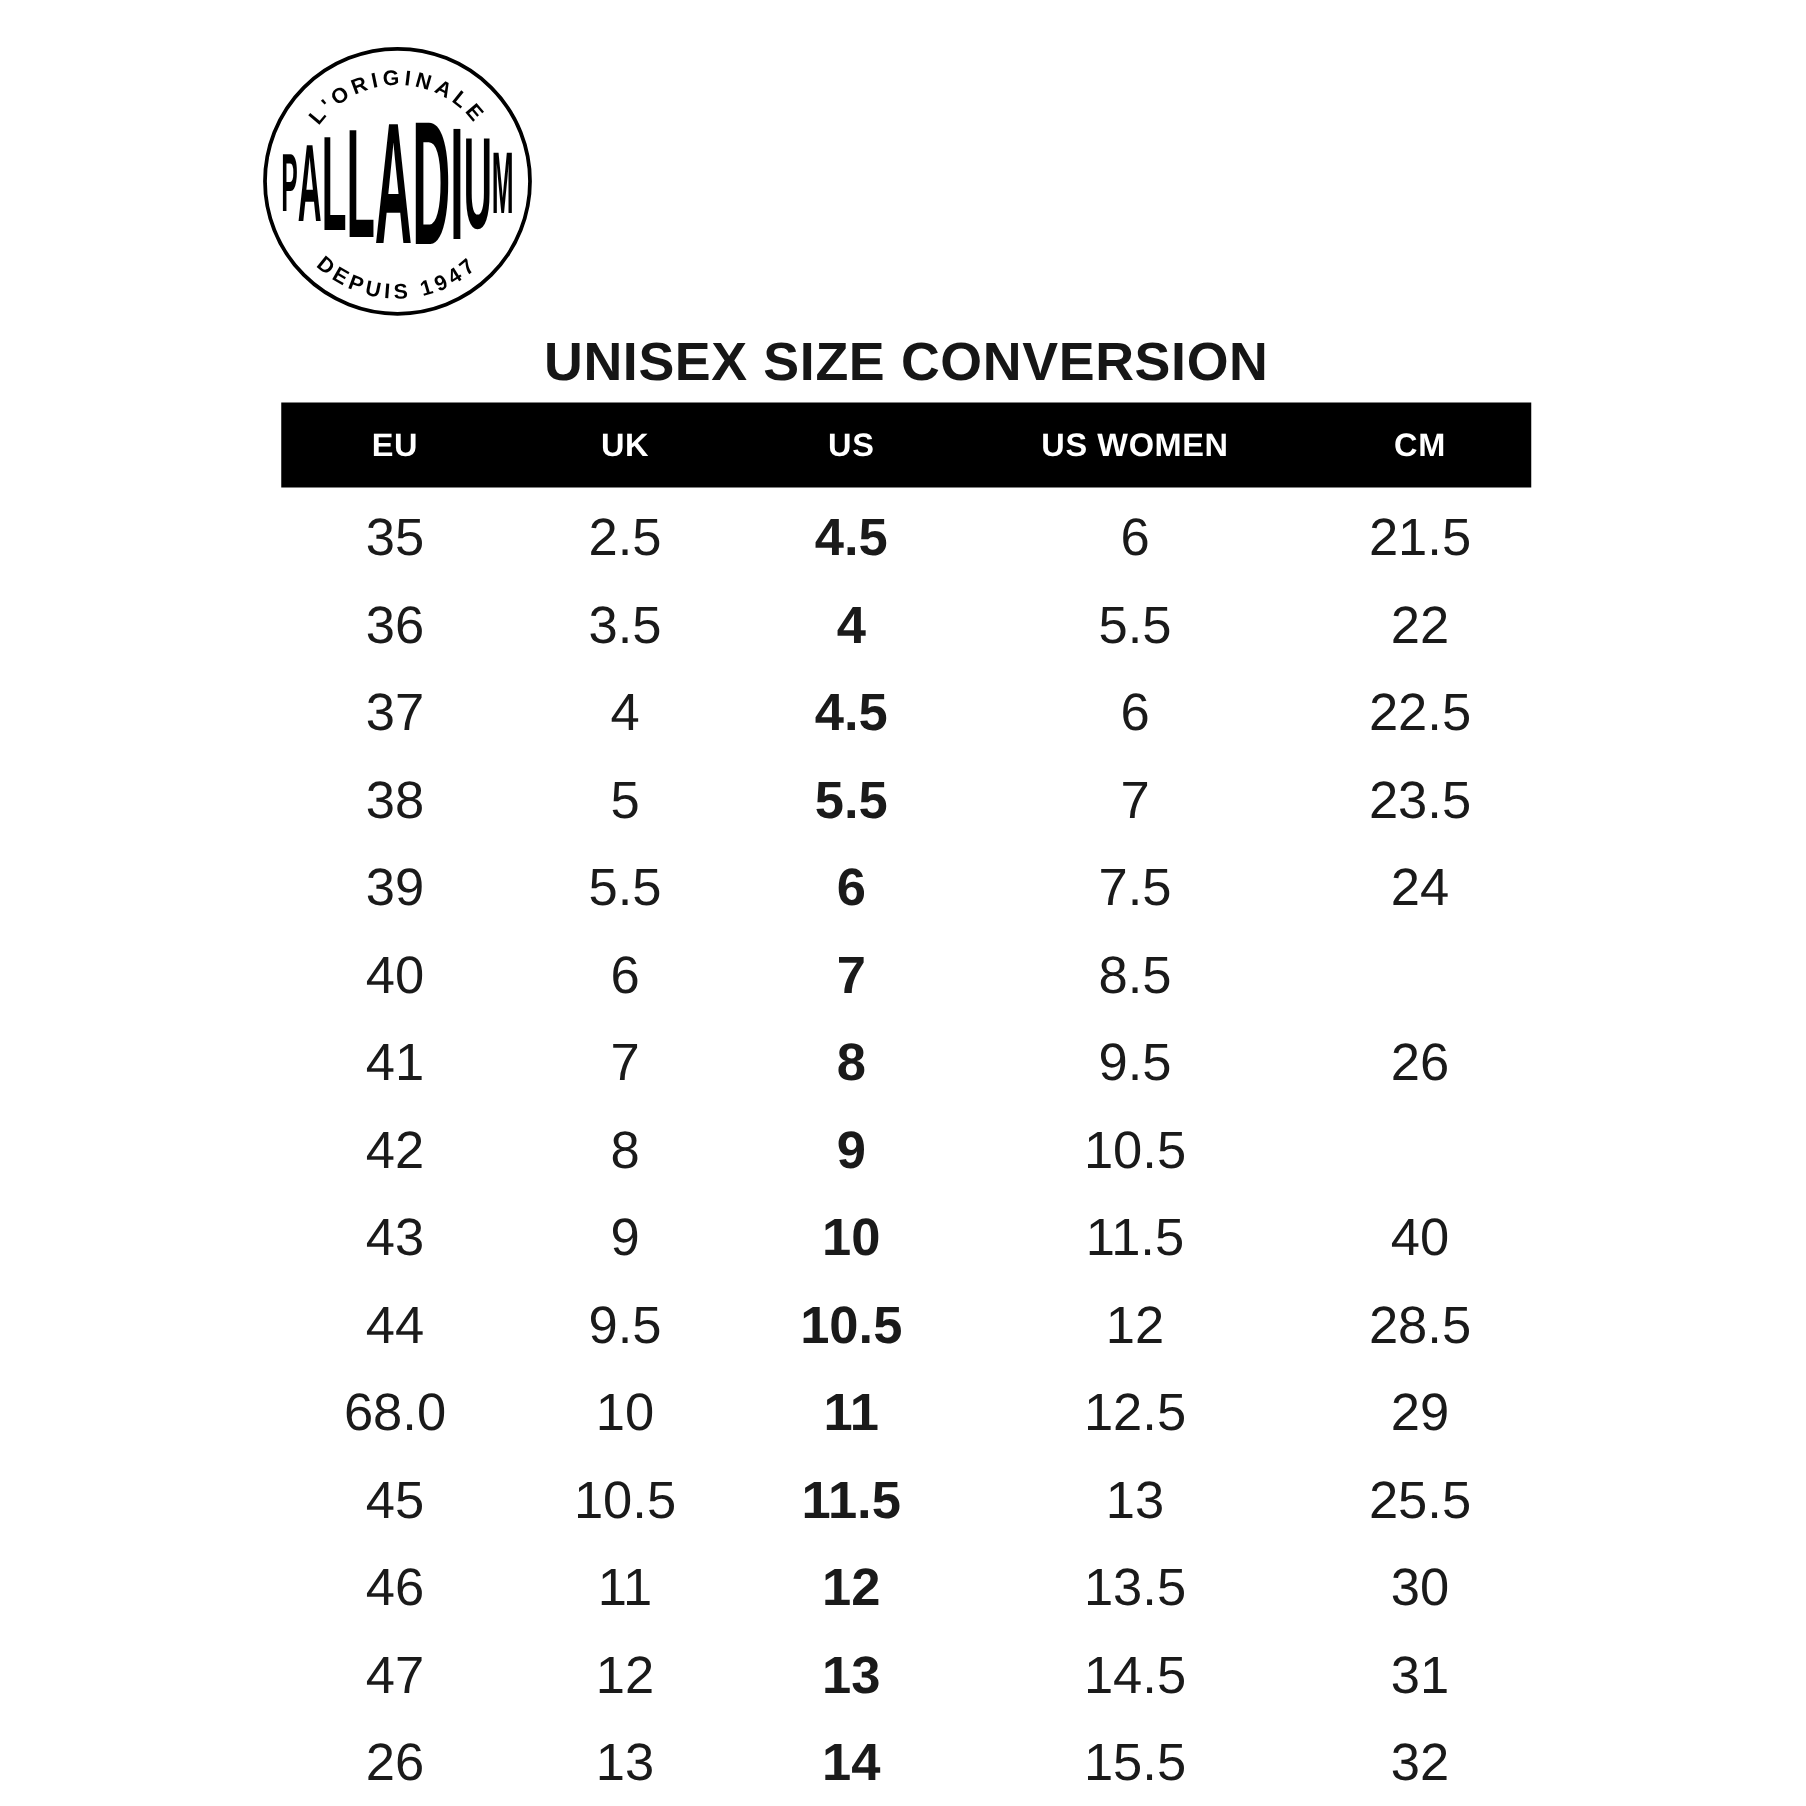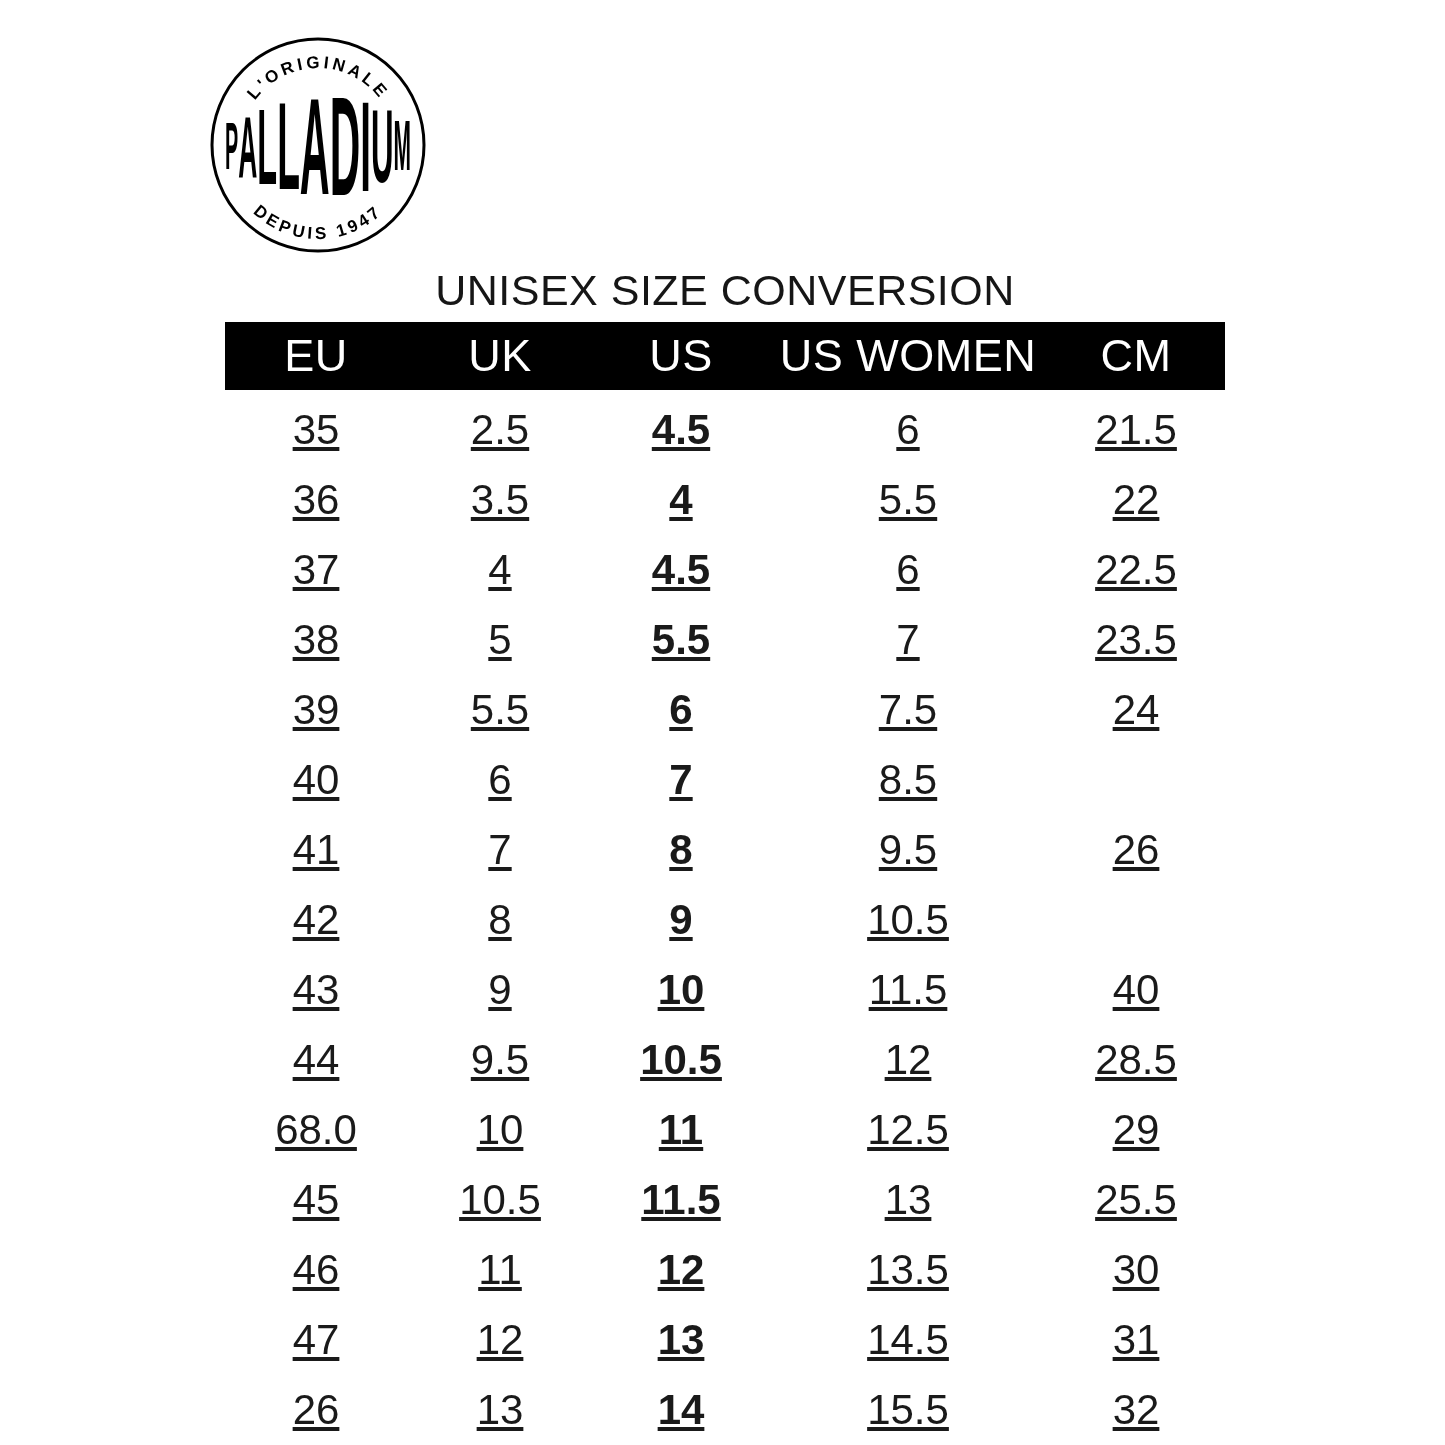--- a/index.html
+++ b/index.html
@@ -44,53 +44,53 @@
     width: 1000px;
     height: 1445px;
   }
   .title {
     position: absolute;
     top: 266px;
     left: 0;
     width: 100%;
     text-align: center;
     font-size: 43px;
-    font-weight: 400;
+    font-weight: 700;
     letter-spacing: 0.5px;
     color: #161616;
     white-space: nowrap;
   }
 
   .grid-row {
     display: grid;
     grid-template-columns: 18.2% 18.6% 17.6% 27.8% 17.8%;
     width: 100%;
   }
   .header-row {
     position: absolute;
     top: 322px;
     height: 68px;
     background: #000000;
     align-items: center;
   }
   .header-cell {
     text-align: center;
     color: #ffffff;
-    font-weight: 400;
-    font-size: 45px;
+    font-weight: 700;
+    font-size: 26px;
     letter-spacing: 0.5px;
     white-space: nowrap;
   }
   .rows {
     position: absolute;
     top: 395px;
     left: 0;
     width: 100%;
   }
-  .row { height: 70px; align-items: center; text-decoration: underline; }
+  .row { height: 70px; align-items: center; }
   .data-cell {
     text-align: center;
     font-size: 42px;
     font-weight: 400;
     color: #1a1a1a;
     white-space: nowrap;
   }
   .data-cell.bold { font-weight: 700; }
 </style>
 </head>

